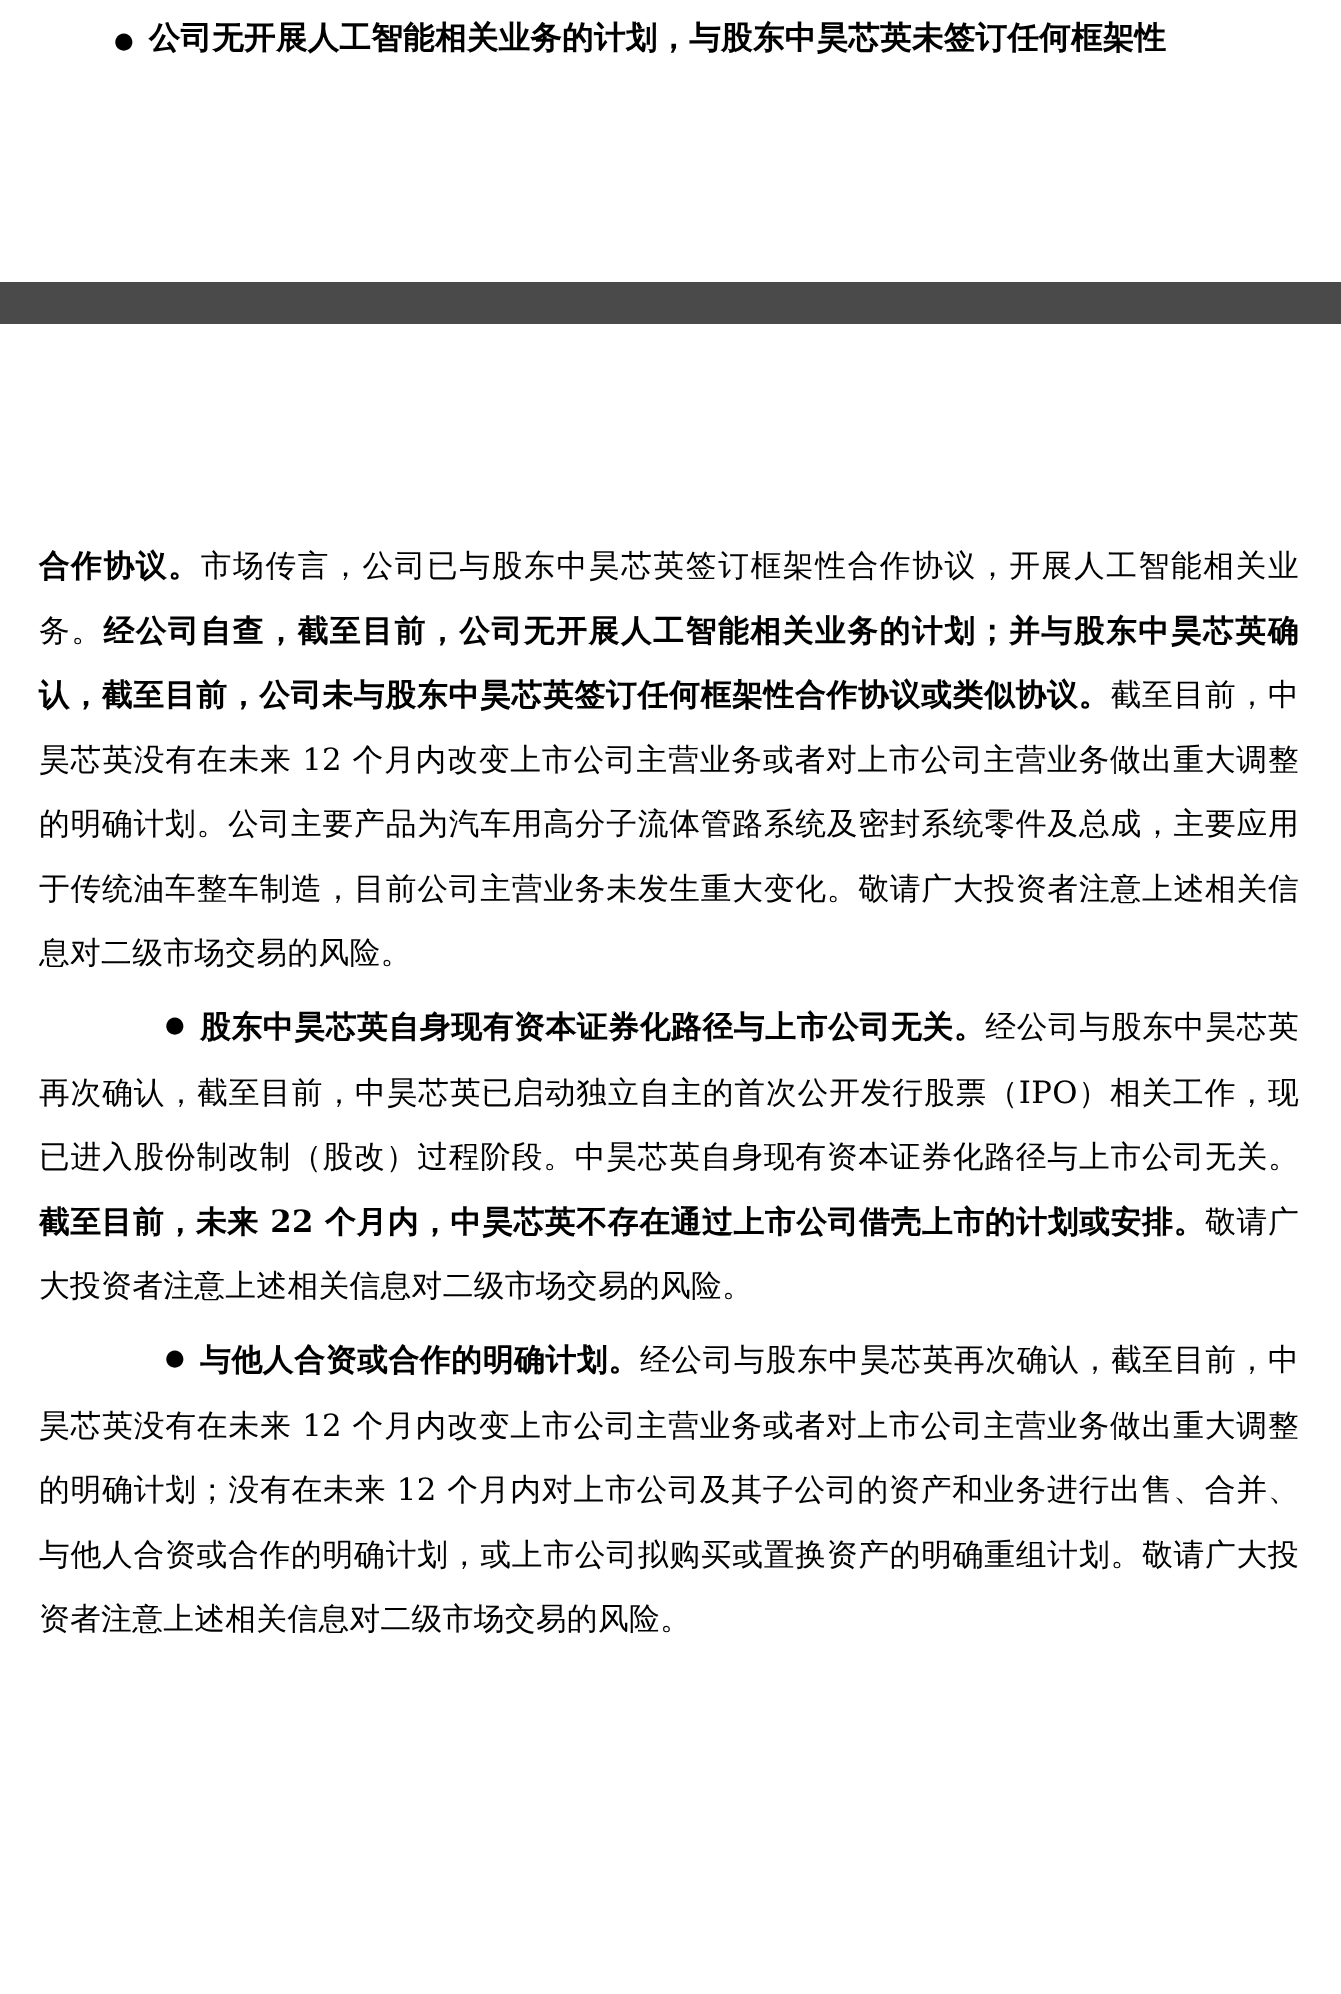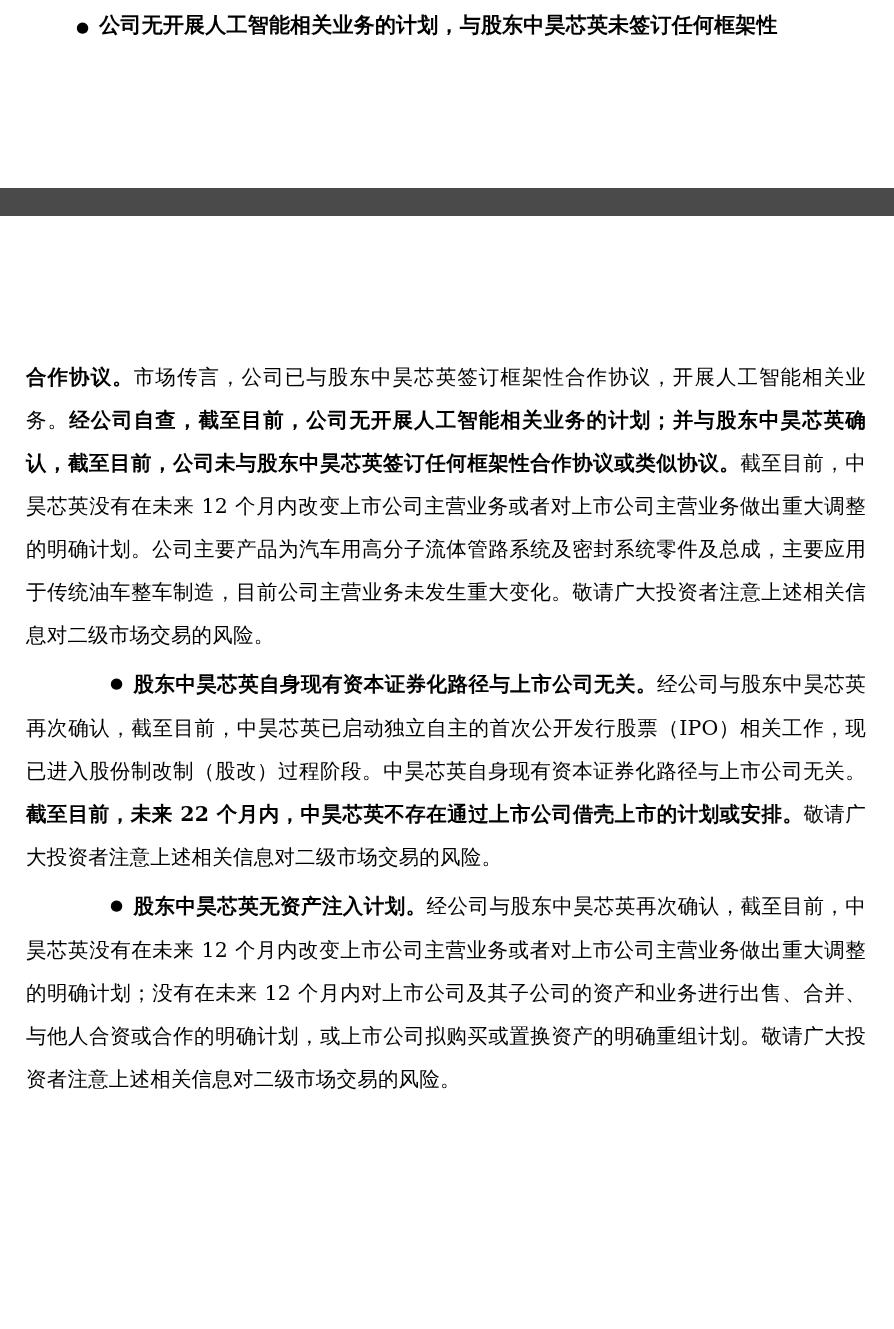--- a/index.html
+++ b/index.html
@@ -95,17 +95,17 @@
   <div class="top-fragment">
     <span class="bullet">●</span><span>公司无开展人工智能相关业务的计划，与股东中昊芯英未签订任何框架性</span>
   </div>
 
   <div class="dark-band"></div>
 
   <div class="body-block">
     <div id="paragraphs">
         <p class="para"><span class="b">合作协议。</span><span>市场传言，公司已与股东中昊芯英签订框架性合作协议，开展人工智能相关业务。</span><span class="b">经公司自查，截至目前，公司无开展人工智能相关业务的计划；并与股东中昊芯英确认，截至目前，公司未与股东中昊芯英签订任何框架性合作协议或类似协议。</span><span>截至目前，中昊芯英没有在未来 12 个月内改变上市公司主营业务或者对上市公司主营业务做出重大调整的明确计划。公司主要产品为汽车用高分子流体管路系统及密封系统零件及总成，主要应用于传统油车整车制造，目前公司主营业务未发生重大变化。敬请广大投资者注意上述相关信息对二级市场交易的风险。</span></p>
         <p class="para indent"><span class="inline-bullet">●</span><span class="b">股东中昊芯英自身现有资本证券化路径与上市公司无关。</span><span>经公司与股东中昊芯英再次确认，截至目前，中昊芯英已启动独立自主的首次公开发行股票（IPO）相关工作，现已进入股份制改制（股改）过程阶段。中昊芯英自身现有资本证券化路径与上市公司无关。</span><span class="b">截至目前，未来 22 个月内，中昊芯英不存在通过上市公司借壳上市的计划或安排。</span><span>敬请广大投资者注意上述相关信息对二级市场交易的风险。</span></p>
-        <p class="para indent"><span class="inline-bullet">●</span><span class="b">股东中昊芯英无资产注入计划。</span><span>经公司与股东中昊芯英再次确认，截至目前，中昊芯英没有在未来 12 个月内改变上市公司主营业务或者对上市公司主营业务做出重大调整的明确计划；没有在未来 12 个月内对上市公司及其子公司的资产和业务进行出售、合并、与他人合资或合作的明确计划，或上市公司拟购买或置换资产的明确重组计划。敬请广大投资者注意上述相关信息对二级市场交易的风险。</span></p>
+        <p class="para indent"><span class="inline-bullet">●</span><span class="b">与他人合资或合作的明确计划。</span><span>经公司与股东中昊芯英再次确认，截至目前，中昊芯英没有在未来 12 个月内改变上市公司主营业务或者对上市公司主营业务做出重大调整的明确计划；没有在未来 12 个月内对上市公司及其子公司的资产和业务进行出售、合并、与他人合资或合作的明确计划，或上市公司拟购买或置换资产的明确重组计划。敬请广大投资者注意上述相关信息对二级市场交易的风险。</span></p>
       </div>
   </div>
 
 </div>
 
 </body></html>

